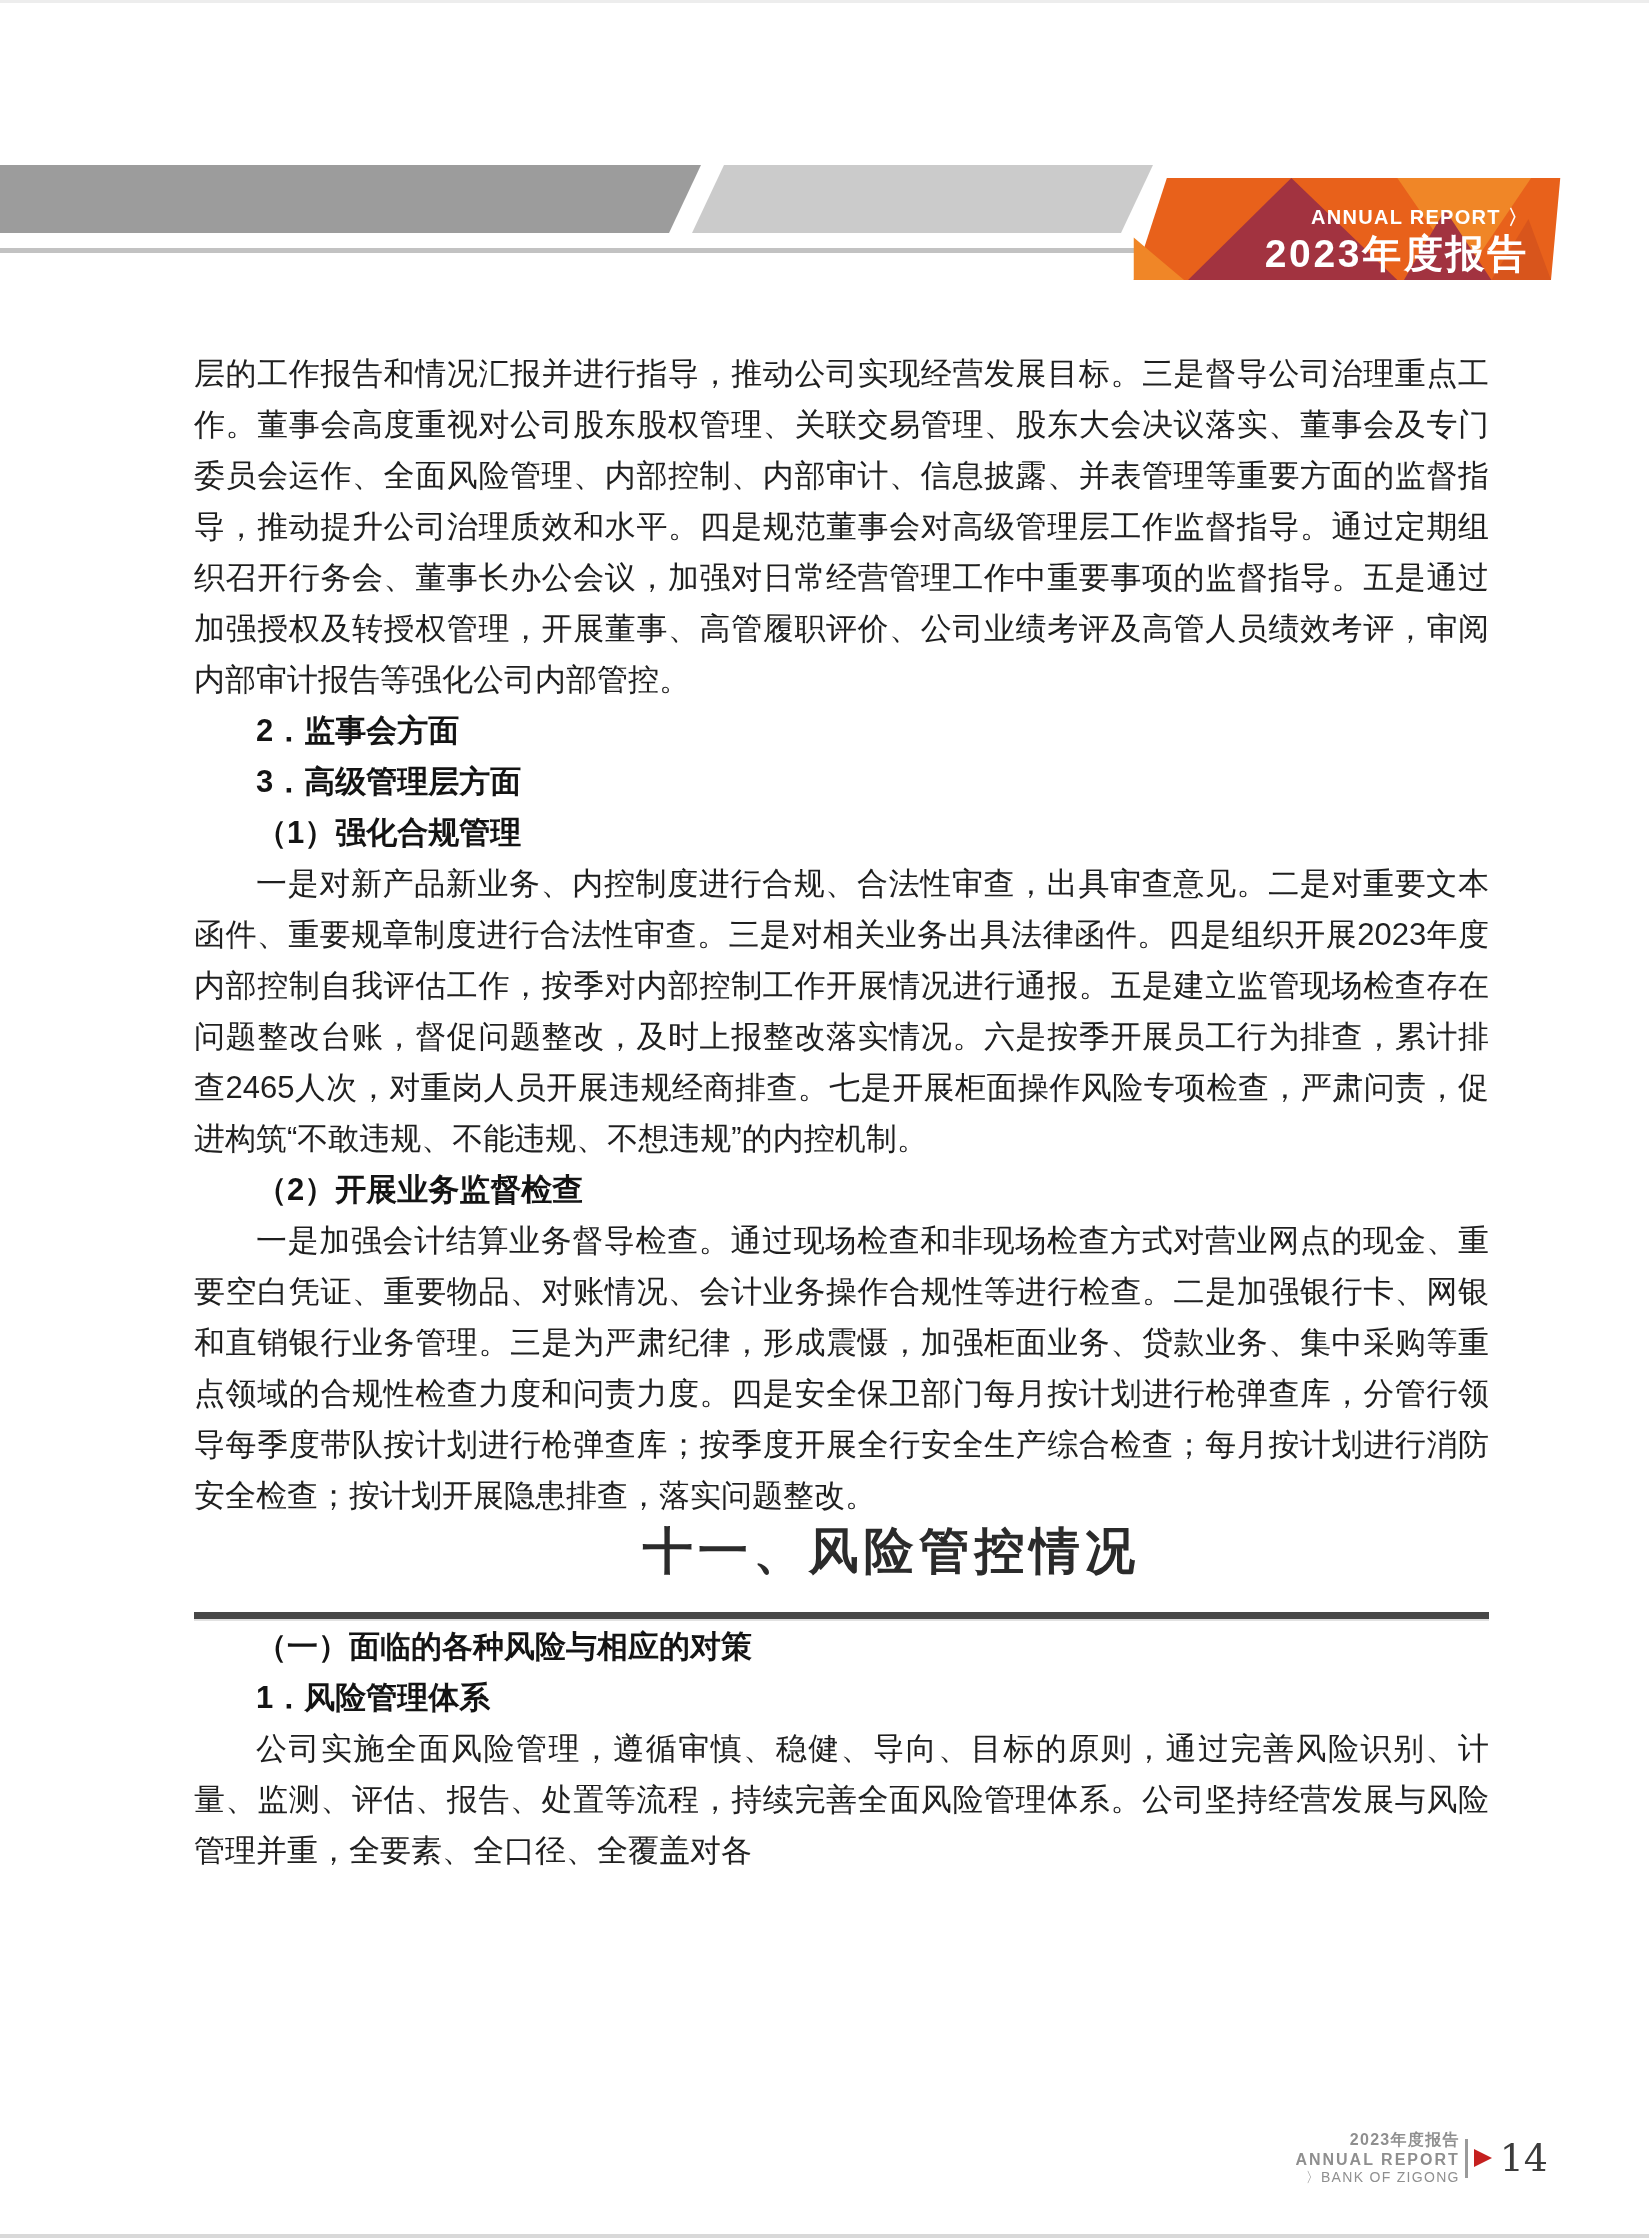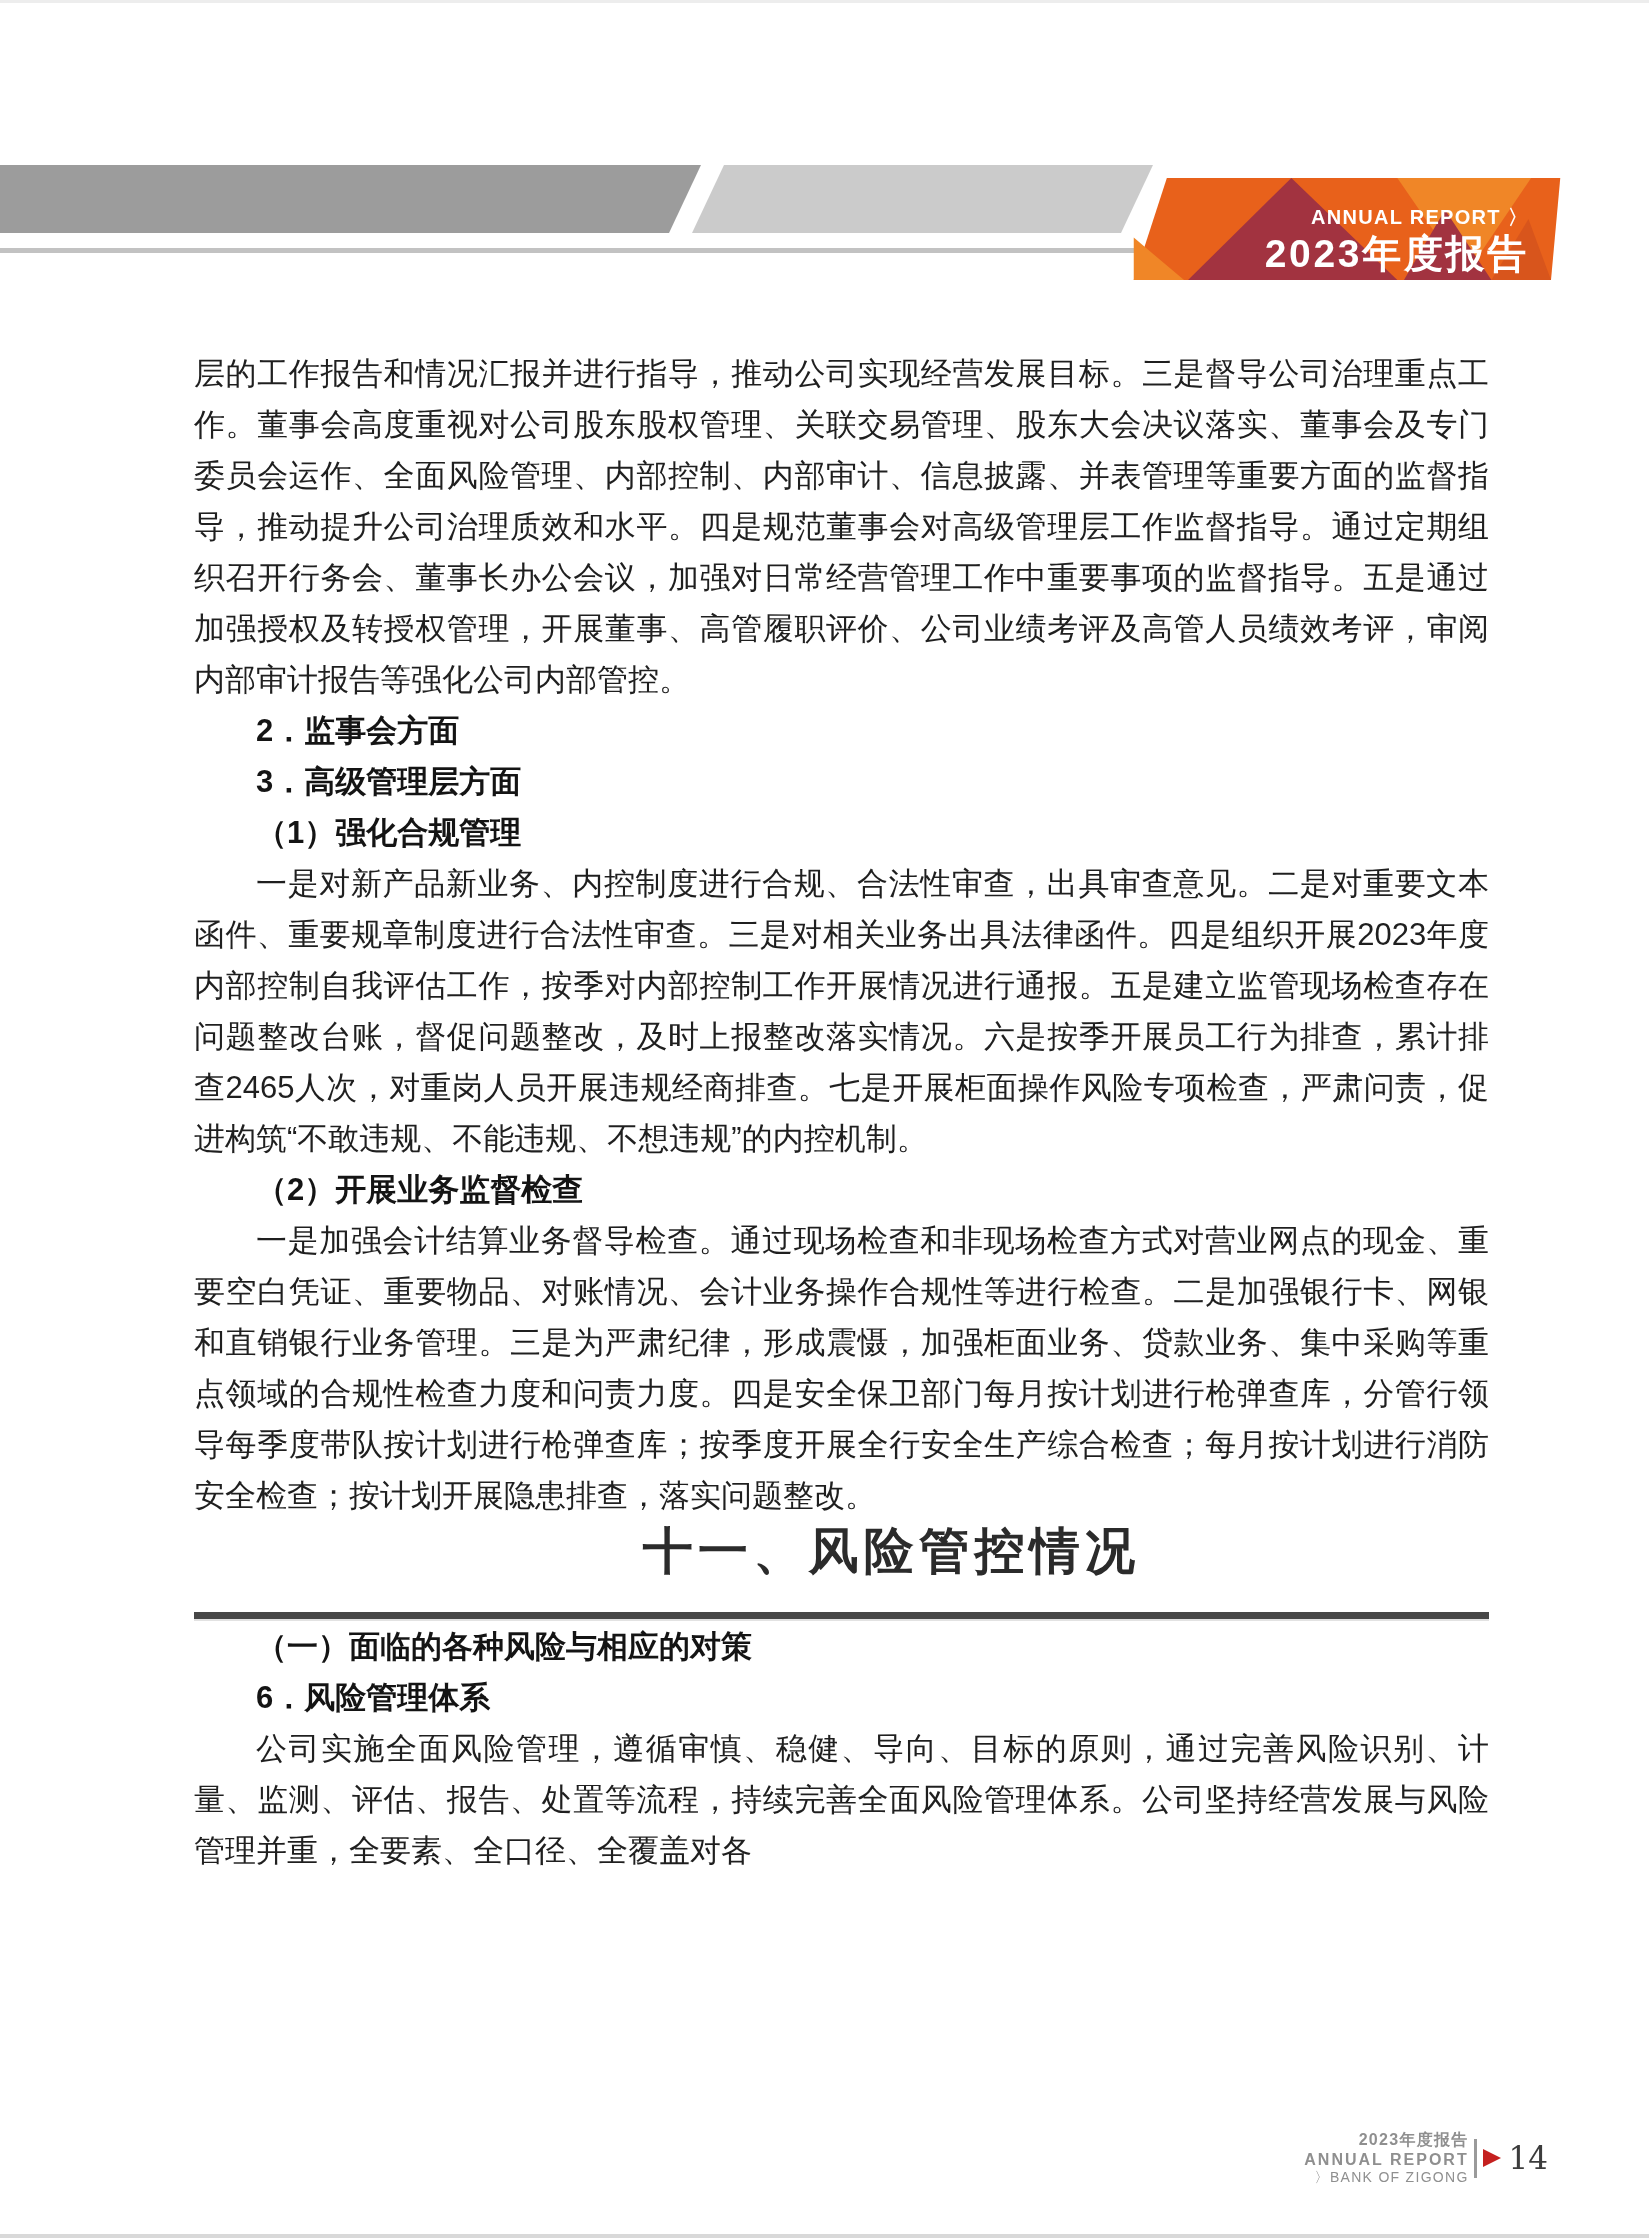--- a/index.html
+++ b/index.html
@@ -68,21 +68,21 @@
   .f-bar{width:3.3px;height:39px;background:#9a9a9a;margin-left:5.3px;}
   .f-tri{
     width:0;height:0;margin-left:5.3px;
     border-left:18px solid #c5201f;
     border-top:9.3px solid transparent;
     border-bottom:9.3px solid transparent;
   }
   .f-num{
     margin-left:8px;
     font-family:"DejaVu Serif","Liberation Serif",serif;
-    font-size:31px;line-height:39px;color:#3c3c3c;
+    font-size:38px;line-height:39px;color:#3c3c3c;
   }
 </style>
 </head>
 <body>
 
 <div class="page">
 
   <div class="page-edge-top"></div>
 
   <div class="bar-dark"></div>
@@ -110,21 +110,21 @@
     <p class="bh">3．高级管理层方面</p>
     <p class="bh">（1）强化合规管理</p>
     <p>一是对新产品新业务、内控制度进行合规、合法性审查，出具审查意见。二是对重要文本函件、重要规章制度进行合法性审查。三是对相关业务出具法律函件。四是组织开展2023年度内部控制自我评估工作，按季对内部控制工作开展情况进行通报。五是建立监管现场检查存在问题整改台账，督促问题整改，及时上报整改落实情况。六是按季开展员工行为排查，累计排查2465人次，对重岗人员开展违规经商排查。七是开展柜面操作风险专项检查，严肃问责，促进构筑“不敢违规、不能违规、不想违规”的内控机制。</p>
     <p class="bh">（2）开展业务监督检查</p>
     <p>一是加强会计结算业务督导检查。通过现场检查和非现场检查方式对营业网点的现金、重要空白凭证、重要物品、对账情况、会计业务操作合规性等进行检查。二是加强银行卡、网银和直销银行业务管理。三是为严肃纪律，形成震慑，加强柜面业务、贷款业务、集中采购等重点领域的合规性检查力度和问责力度。四是安全保卫部门每月按计划进行枪弹查库，分管行领导每季度带队按计划进行枪弹查库；按季度开展全行安全生产综合检查；每月按计划进行消防安全检查；按计划开展隐患排查，落实问题整改。</p>
 
     <p class="chapter">十一、风险管控情况</p>
     <div class="divider"></div>
 
     <p class="bh mt-risks">（一）面临的各种风险与相应的对策</p>
-    <p class="bh">6．风险管理体系</p>
+    <p class="bh">1．风险管理体系</p>
     <p>公司实施全面风险管理，遵循审慎、稳健、导向、目标的原则，通过完善风险识别、计量、监测、评估、报告、处置等流程，持续完善全面风险管理体系。公司坚持经营发展与风险管理并重，全要素、全口径、全覆盖对各</p>
   </div>
 
   <div class="footer">
     <div class="f-text">
       <div class="f-cn">2023年度报告</div>
       <div class="f-en">ANNUAL REPORT</div>
       <div class="f-sub">〉BANK OF ZIGONG</div>
     </div>
     <div class="f-bar"></div>

